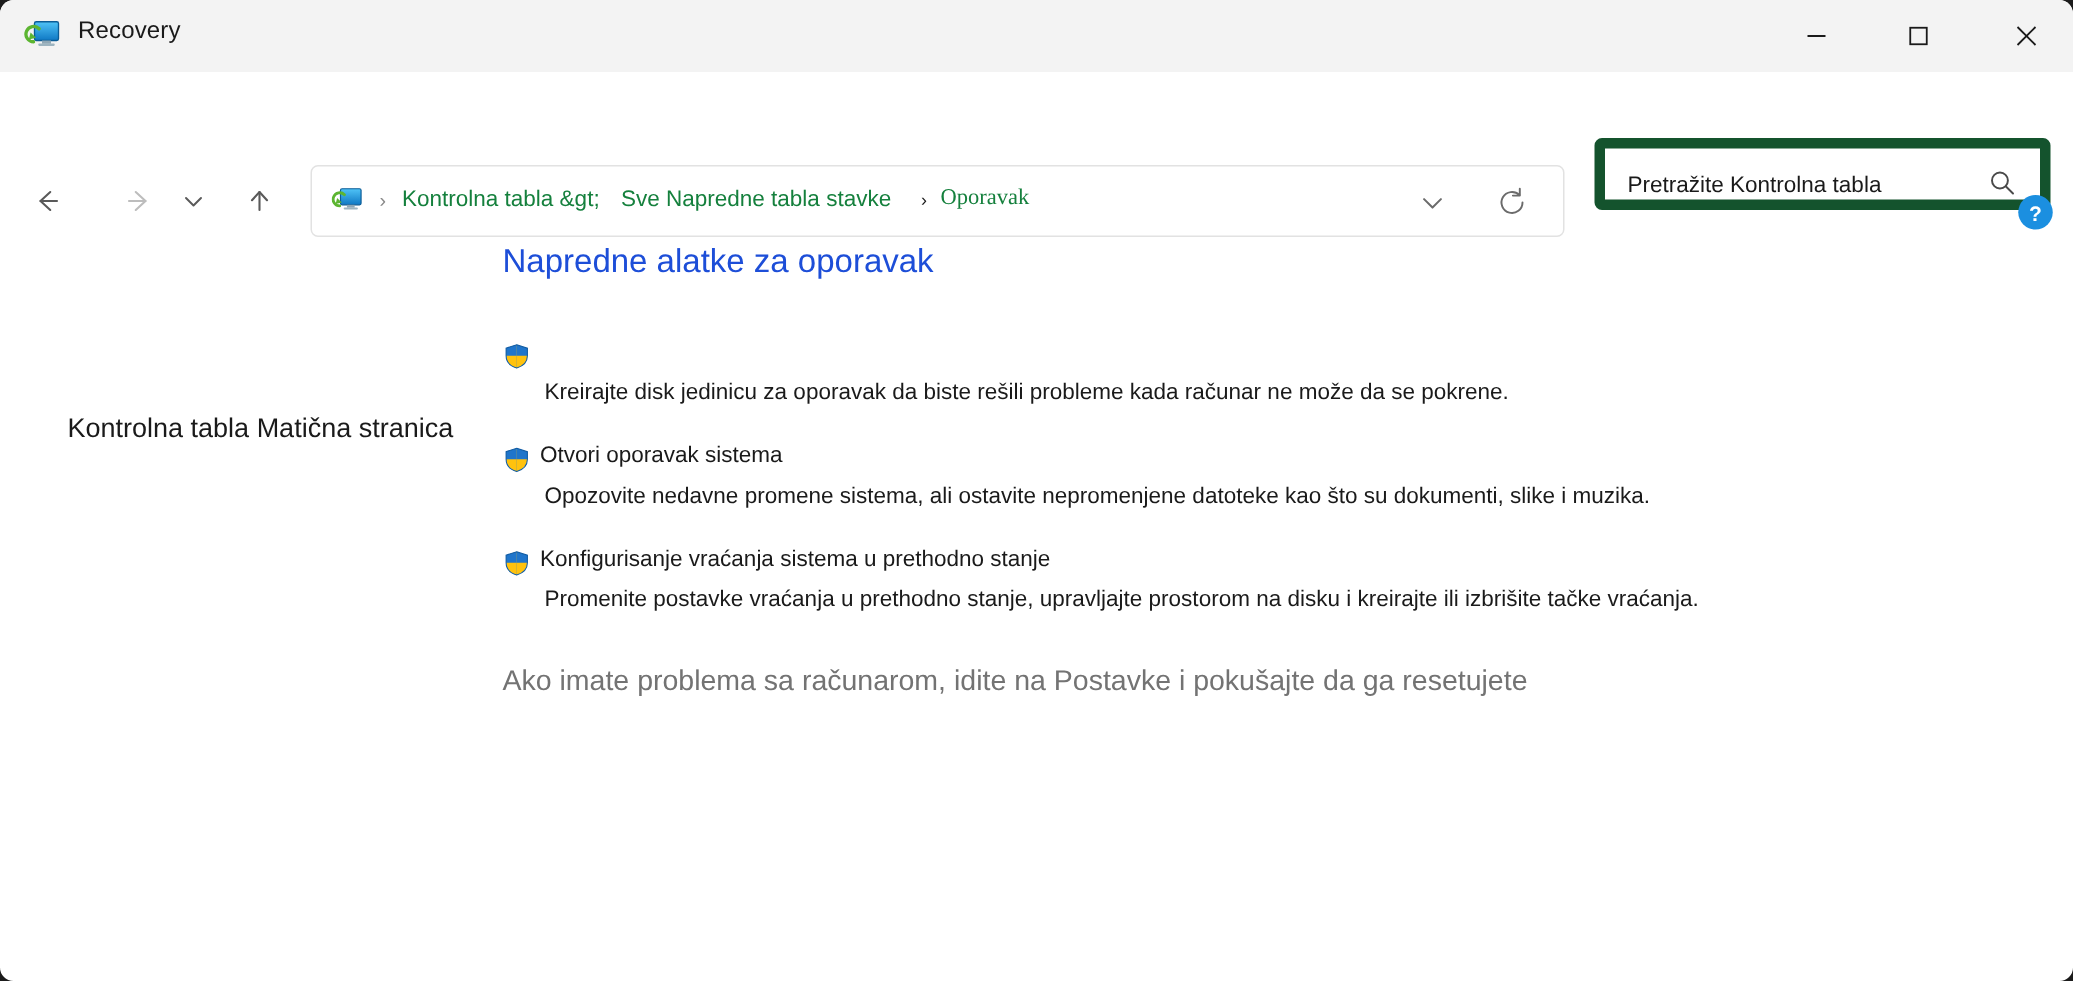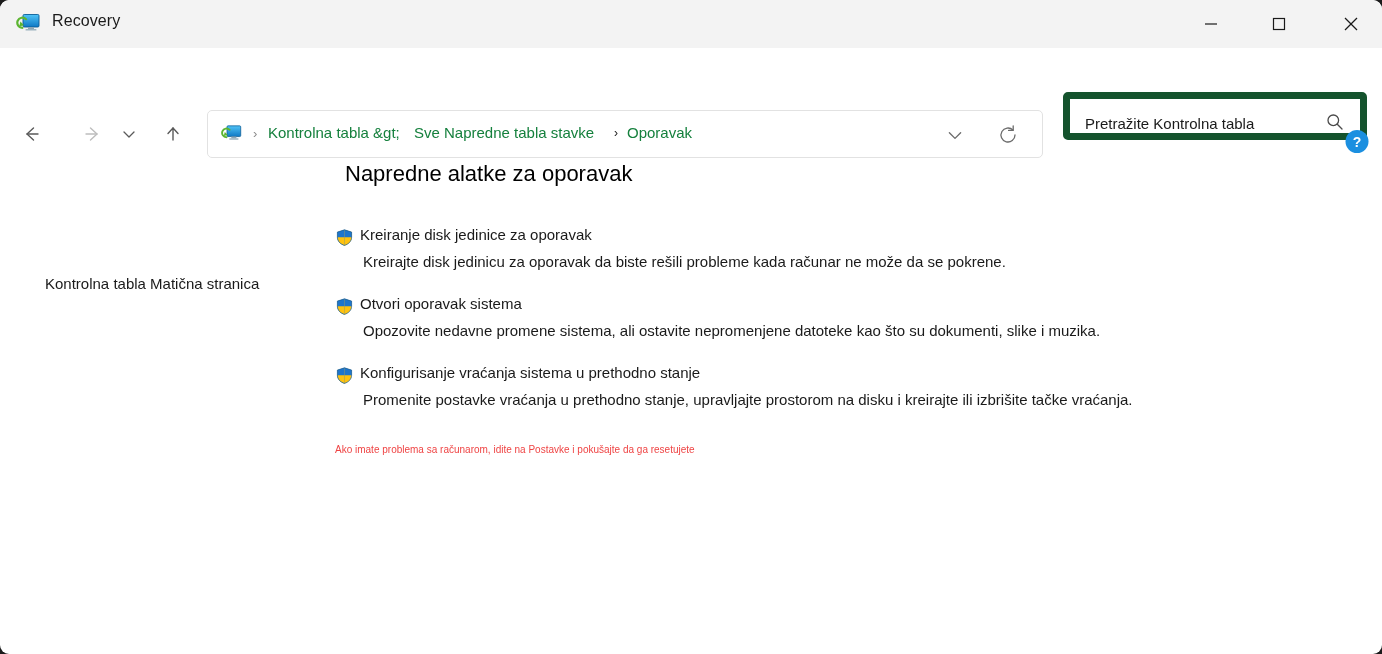--- a/index.html
+++ b/index.html
@@ -104,21 +104,21 @@
   .crumb {
     position: absolute;
     top: 13px;
     font-size: 15px;
     color: #15803d;
     white-space: nowrap;
   }
   .crumb-1 { left: 60px; }
   .crumb-sep-1 { left: 45px; }
   .crumb-2 { left: 206px; }
-  .crumb-3 { left: 419px; }
+  .crumb-3 { left: 419px; font-family: Liberation Serif, serif; }
   .crumb-glyph {
     position: absolute;
     top: 15px;
     left: 406px;
     font-size: 12px;
     color: #1a1a1a;
   }
   .addr-chevron {
     position: absolute;
     right: 76px; top: 13px;
@@ -179,38 +179,38 @@
   
   .sidebar {
     position: absolute;
     left: 0; top: 124px;
     width: 334px;
     height: 530px;
   }
   .side-link {
     position: absolute;
     left: 45px;
-    font-size: 15px;
+    font-size: 18px;
     color: #1a1a1a;
     white-space: nowrap;
   }
   .side-home   { top: 151px; }
 
   
   .content {
     position: absolute;
     left: 334px; top: 124px;
     width: 1048px;
     height: 530px;
   }
   .page-title {
     position: absolute;
-    left: 11px; top: 37px;
+    left: 1px; top: 37px;
     font-size: 22px;
-    color: #000000;
+    color: #1d4ed8;
     white-space: nowrap;
   }
   .task {
     position: absolute;
     left: 1px;
     width: 1000px;
   }
   .task-head {
     position: relative;
     height: 24px;
@@ -230,22 +230,22 @@
     margin-top: 3px;
     white-space: nowrap;
     margin-left: 28px;
   }
   .task-1 { top: 102px; }
   .task-2 { top: 171px; }
   .task-3 { top: 240px; }
   .note {
     position: absolute;
     left: 1px; top: 320px;
-    font-size: 10px;
-    color: #ef4444;
+    font-size: 19px;
+    color: #737373;
     white-space: nowrap;
   }
 </style>
 </head>
 <body>
 
 <div class="window">
 
   <div class="titlebar">
     <span class="title-icon">
@@ -368,21 +368,20 @@
         <span class="shield">
           <svg width="17" height="17" viewBox="0 0 17 17">
             <path d="M8.5 0.8 L15.6 3.1 V8.2 C15.6 12.4 12.4 15.2 8.5 16.4 C4.6 15.2 1.4 12.4 1.4 8.2 V3.1 Z" fill="#ffc20e"></path>
             <path d="M8.5 0.8 L15.6 3.1 V8.2 C15.6 12.4 12.4 15.2 8.5 16.4 Z" fill="#ffc20e"></path>
             <path d="M8.5 0.8 L1.4 3.1 V8.2 C1.4 12.4 4.6 15.2 8.5 16.4 V0.8 Z" fill="#1f75cb"></path>
             <path d="M8.5 0.8 L15.6 3.1 V8.2 H8.5 Z" fill="#1f75cb"></path>
             <path d="M1.4 8.2 C1.4 12.4 4.6 15.2 8.5 16.4 V8.2 Z" fill="#ffc20e"></path>
             <path d="M8.5 0.8 L15.6 3.1 V8.2 C15.6 12.4 12.4 15.2 8.5 16.4 C4.6 15.2 1.4 12.4 1.4 8.2 V3.1 Z" fill="none" stroke="#0f5ca8" stroke-width="0.7"></path>
           </svg>
         </span>
-        <span>Kreiranje disk jedinice za oporavak</span>
       </div>
       <div class="task-desc">Kreirajte disk jedinicu za oporavak da biste rešili probleme kada računar ne može da se pokrene.</div>
     </div>
 
     <div class="task task-2">
       <div class="task-head">
         <span class="shield">
           <svg width="17" height="17" viewBox="0 0 17 17">
             <path d="M8.5 0.8 L15.6 3.1 V8.2 C15.6 12.4 12.4 15.2 8.5 16.4 C4.6 15.2 1.4 12.4 1.4 8.2 V3.1 Z" fill="#ffc20e"></path>
             <path d="M8.5 0.8 L1.4 3.1 V8.2 C1.4 12.4 4.6 15.2 8.5 16.4 V0.8 Z" fill="#1f75cb"></path>

